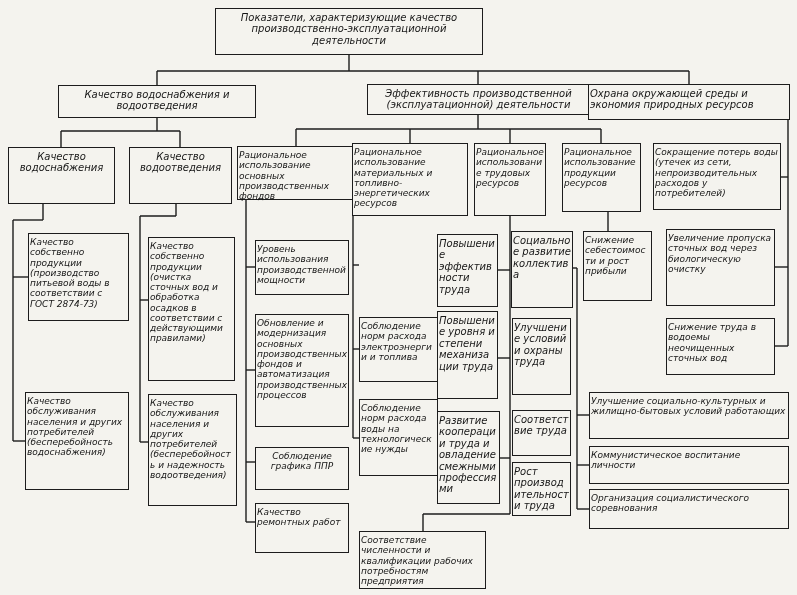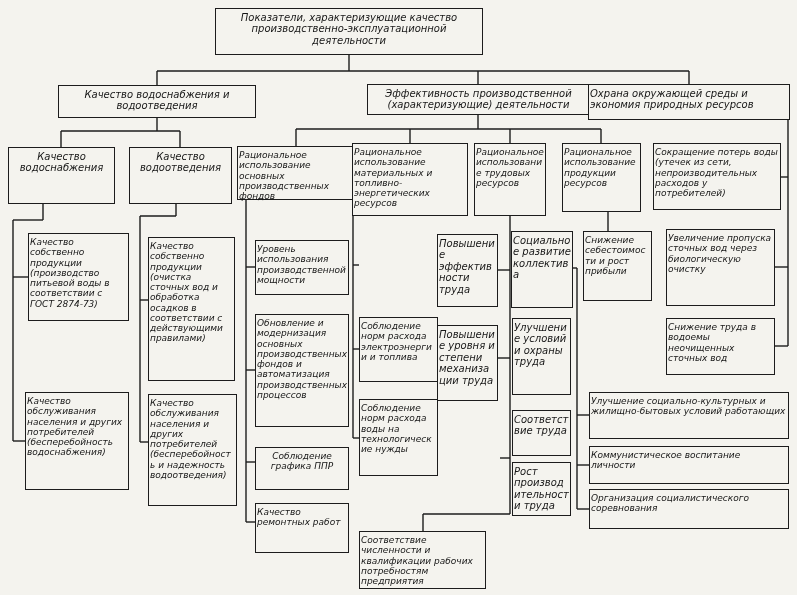--- a/index.html
+++ b/index.html
@@ -107,21 +107,21 @@
   </svg>
 
   <div class="box c s10" style="left:215px;top:8px;width:268px;height:47px">
       <span>Показатели, характеризующие качество производственно-эксплуатационной деятельности</span>
     </div>
 
   <div class="box c s10" style="left:58px;top:85px;width:198px;height:33px">
       <span>Качество водоснабжения и водоотведения</span>
     </div>
   <div class="box c s10" style="left:367px;top:84px;width:223px;height:31px">
-      <span>Эффективность производственной (характеризующие) деятельности</span>
+      <span>Эффективность производственной (эксплуатационной) деятельности</span>
     </div>
   <div class="box s10" style="left:588px;top:84px;width:202px;height:36px">
       <span>Охрана окружающей среды и экономия природных ресурсов</span>
     </div>
 
   <div class="box c s10" style="left:8px;top:147px;width:107px;height:57px">
       <span>Качество водоснабжения</span>
     </div>
   <div class="box c s10" style="left:129px;top:147px;width:103px;height:57px">
       <span>Качество водоотведения</span>
@@ -175,22 +175,25 @@
   <div class="box s9" style="left:359px;top:399px;width:79px;height:77px">
       <span>Соблюдение норм расхода воды на технологические нужды</span>
     </div>
   <div class="box s9" style="left:359px;top:531px;width:127px;height:58px">
       <span>Соответствие численности и квалификации рабочих потребностям предприятия</span>
     </div>
 
   <div class="box s8" style="left:437px;top:234px;width:61px;height:73px">
       <span>Повышение эффективности труда</span>
     </div>
-  <div class="box s8" style="left:437px;top:325px;width:61px;height:76px">
+  <div class="box s8" style="left:437px;top:311px;width:61px;height:88px">
       <span>Повышение уровня и степени механизации труда</span>
+    </div>
+  <div class="box s8" style="left:437px;top:411px;width:63px;height:93px">
+      <span>Развитие кооперации труда и овладение смежными профессиями</span>
     </div>
 
   <div class="box s8" style="left:511px;top:231px;width:62px;height:77px">
       <span>Социальное развитие коллектива</span>
     </div>
   <div class="box s8" style="left:512px;top:318px;width:59px;height:77px">
       <span>Улучшение условий и охраны труда</span>
     </div>
   <div class="box s8" style="left:512px;top:410px;width:59px;height:46px">
       <span>Соответствие труда</span>

